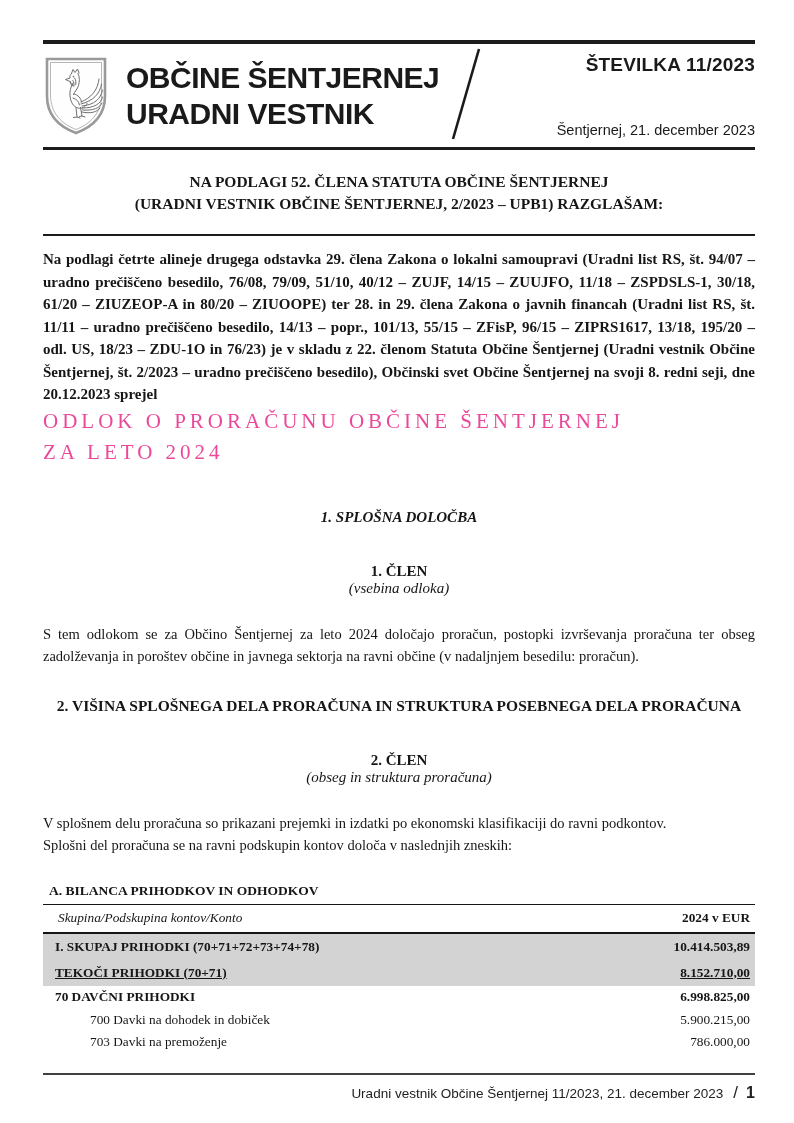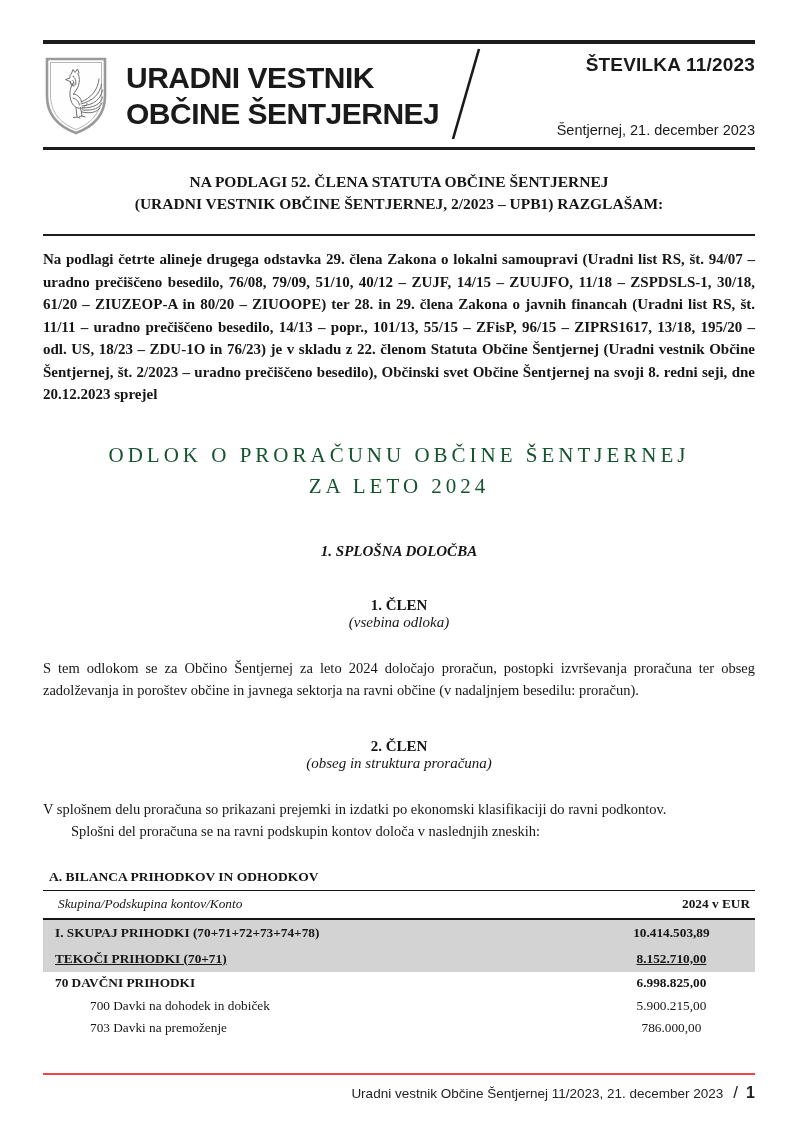--- a/index.html
+++ b/index.html
@@ -41,55 +41,55 @@
     text-align:center;font-weight:bold;font-size:15.5px;line-height:22px;
     margin:21px 0 19px;
   }
   .preamble{
     margin:12px 0 0;
     font-weight:bold;font-size:15px;line-height:22.5px;
     text-align:justify;
   }
 
   .doc-title{
-    margin-top:34px;text-align:center;
+    text-align:left;
     font-size:21px;line-height:31px;letter-spacing:4px;
-    font-weight:normal;color:#14532d;
+    font-weight:normal;color:#ec4899;
   }
   .sec-heading{text-align:center;font-weight:bold;font-size:15px;margin-top:41px;font-style:italic;}
   .art-heading{text-align:center;font-weight:bold;font-size:15px;margin-top:37px;}
   .art-sub{text-align:center;font-style:italic;font-size:15px;margin-top:0;}
   .body-par{font-size:14.5px;line-height:22px;text-align:justify;margin:26px 0 0;}
   .body-par + .body-par{margin:0;}
   .sec2-heading{text-align:center;font-weight:bold;font-size:15.5px;margin-top:30px;}
   .lede{font-size:14.5px;line-height:22px;margin:26px 0 0;}
 
   
   .table-caption{margin:27px 0 5px;padding-left:6px;font-weight:bold;font-size:13.5px;}
   table.budget{width:100%;border-collapse:collapse;font-size:13.3px;}
   table.budget thead td{
     border-top:1.5px solid #151515;border-bottom:2.5px solid #151515;
     height:25px;vertical-align:middle;
   }
   .h-label{font-style:italic;padding-left:15px;}
   .h-value{text-align:right;font-weight:bold;padding-right:5px;}
   table.budget td{vertical-align:middle;}
   .c-label{padding-left:12px;}
-  .c-value{text-align:center;padding-right:5px;white-space:nowrap;}
+  .c-value{text-align:right;padding-right:5px;white-space:nowrap;}
   tr.row-total{font-weight:bold;}
   tr.row-total td{height:24px;}
   tr.row-group{font-weight:bold;}
   tr.row-group td{height:21px;}
   tr.row-item td{height:20px;}
   tr.row-item .c-label{padding-left:47px;}
 
   
   .footer{
     position:absolute;left:43px;right:39px;top:1073px;
-    border-top:2px solid #ef4444;padding-top:8px;
+    border-top:2px solid #404040;padding-top:8px;
     text-align:right;
     font-family:"Liberation Sans","DejaVu Sans",sans-serif;
     font-size:13.5px;color:#222;
   }
   .footer .pg-slash{display:inline-block;margin:0 8px 0 10px;font-size:17px;}
   .footer .pg-num{font-weight:bold;font-size:16px;}
 </style>
 </head>
 <body>
 
@@ -127,22 +127,22 @@
             <path d="M31,38 c4,1 7,4 7.5,8"></path>
             <path d="M30,42 c3.5,1 6,3.5 6.5,7"></path>
 
             <path d="M33,52 l1,9 m-3.5,0.5 l3.5,-0.5 l3,1"></path>
             <path d="M37.5,51.5 l1.5,8.5 m-2.5,0.5 l2.5,-0.5 l3,1"></path>
           </g>
         </svg>
       </div>
 
       <div class="mast-title">
+        <div>OBČINE ŠENTJERNEJ</div>
         <div>URADNI VESTNIK</div>
-        <div>OBČINE ŠENTJERNEJ</div>
       </div>
 
       <div class="mast-slash">
         <svg width="36" height="94" viewBox="0 0 36 94" xmlns="http://www.w3.org/2000/svg">
           <line x1="32" y1="2" x2="6" y2="92" stroke="#1a1a1a" stroke-width="2.6"></line>
         </svg>
       </div>
 
       <div class="mast-right">
         <div class="issue-no">ŠTEVILKA 11/2023</div>
@@ -166,26 +166,27 @@
       <div>ZA LETO 2024</div>
     </div>
 
     <div class="sec-heading">1. SPLOŠNA DOLOČBA</div>
 
     <div class="art-heading">1. ČLEN</div>
     <div class="art-sub">(vsebina odloka)</div>
 
     <p class="body-par">S tem odlokom se za Občino Šentjernej za leto 2024 določajo proračun, postopki izvrševanja proračuna ter obseg zadolževanja in poroštev občine in javnega sektorja na ravni občine (v nadaljnjem besedilu: proračun).</p>
 
+    <div class="sec2-heading">2. VIŠINA SPLOŠNEGA DELA PRORAČUNA IN STRUKTURA POSEBNEGA DELA PRORAČUNA</div>
 
     <div class="art-heading">2. ČLEN</div>
     <div class="art-sub">(obseg in struktura proračuna)</div>
 
     <p class="lede">V splošnem delu proračuna so prikazani prejemki in izdatki po ekonomski klasifikaciji do ravni podkontov.</p>
-    <p class="lede" style="margin-top:0;margin-left:28px;">Splošni del proračuna se na ravni podskupin kontov določa v naslednjih zneskih:</p>
+    <p class="lede" style="margin-top:0;">Splošni del proračuna se na ravni podskupin kontov določa v naslednjih zneskih:</p>
 
     <div class="table-caption">A. BILANCA PRIHODKOV IN ODHODKOV</div>
 
     <table class="budget">
       <thead>
         <tr>
           <td class="h-label">Skupina/Podskupina kontov/Konto</td>
           <td class="h-value">2024 v EUR</td>
         </tr>
       </thead>

